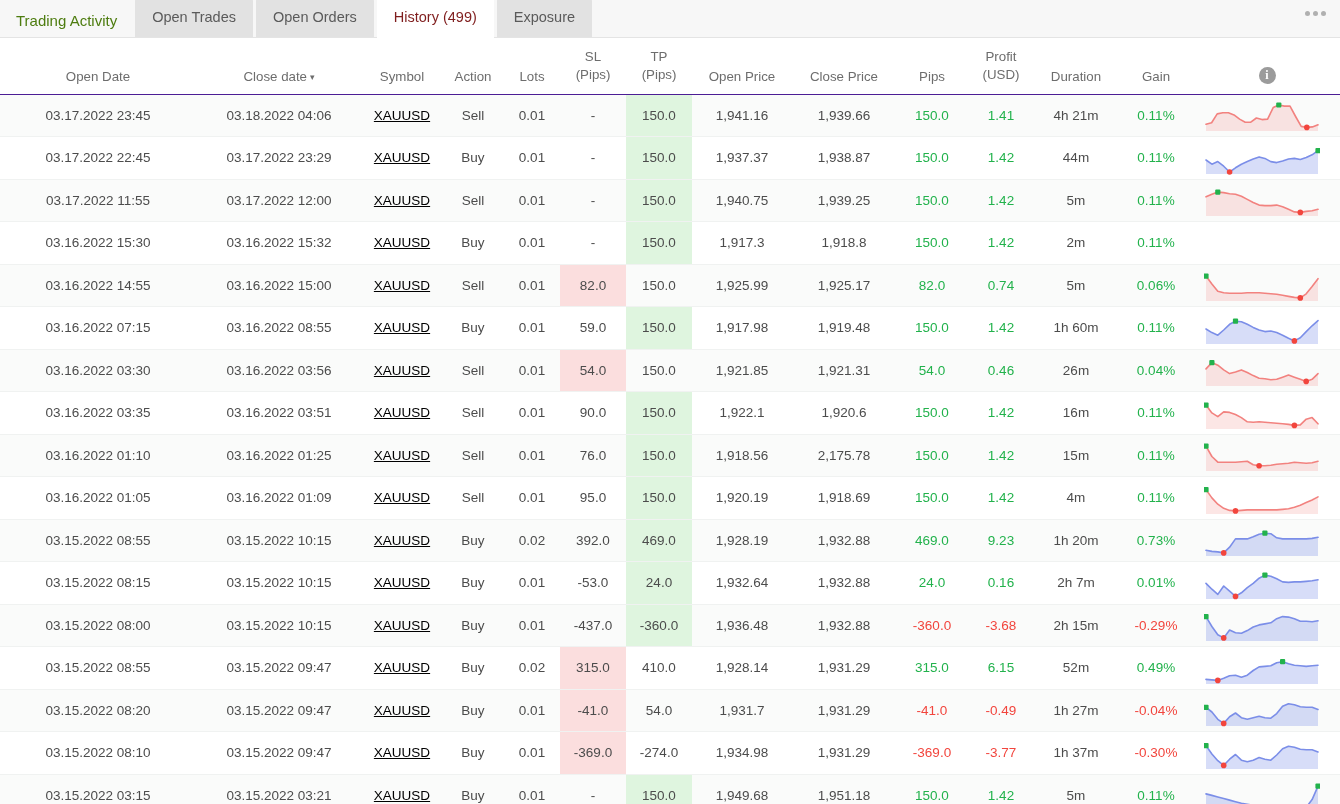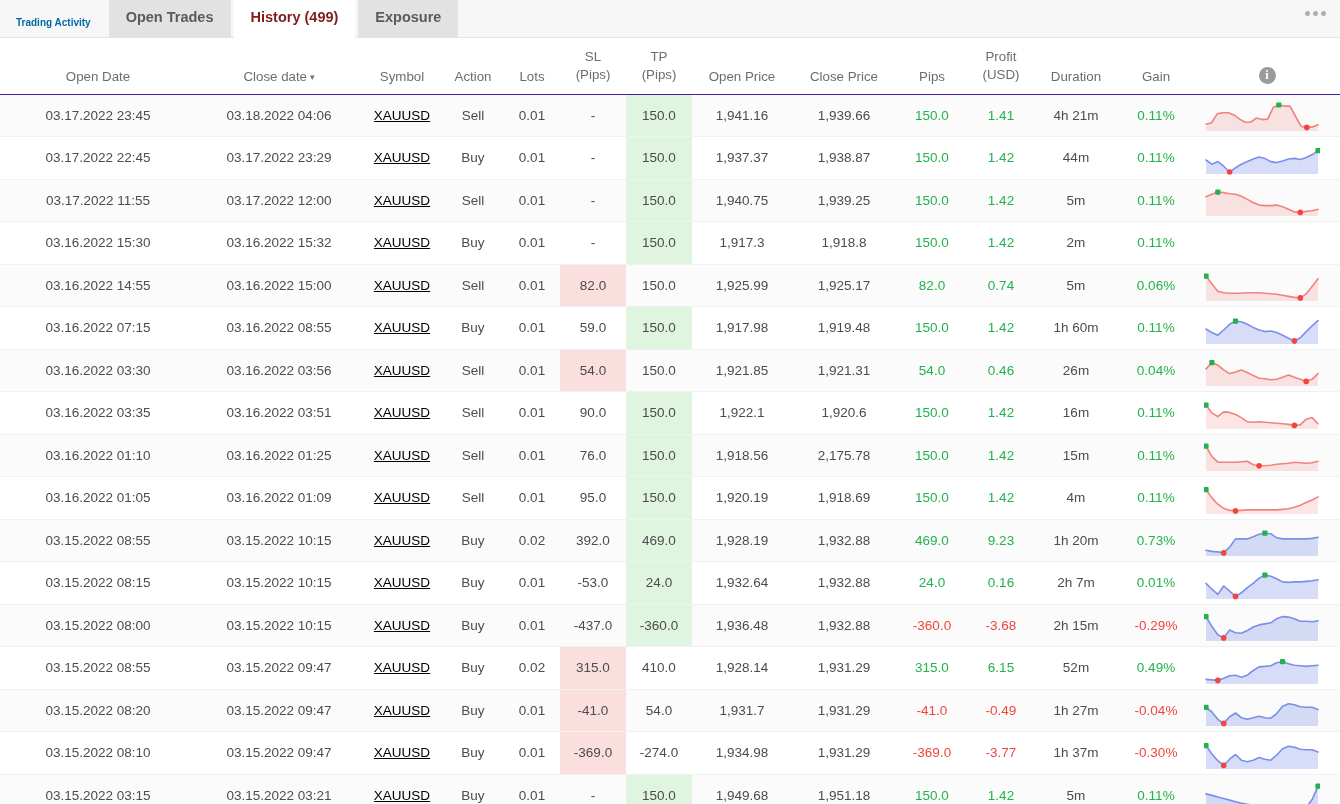--- a/index.html
+++ b/index.html
@@ -22,23 +22,23 @@
     position: relative;
     height: 38px;
     background: #f7f7f7;
     border-bottom: 1px solid #e4e4e4;
     display: flex;
     align-items: flex-end;
     padding: 0 0 0 0;
     box-sizing: border-box;
   }
   .section-title {
-    font-size: 10px;
-    font-weight: bold;
-    color: #0369a1;
+    font-size: 15px;
+    font-weight: normal;
+    color: #4d7c0f;
     padding: 0 18px 9px 16px;
     line-height: 1;
     white-space: nowrap;
   }
   .tab {
     font-size: 14.5px;
     color: #5a5a5a;
     background: #e2e2e2;
     padding: 9px 17px 10px 17px;
     line-height: 1.3;
@@ -169,23 +169,26 @@
   col.c-profit { width: 66px;  }
   col.c-dur    { width: 84px;  }
   col.c-gain   { width: 76px;  }
   col.c-chart  { width: 146px; }
 </style>
 </head>
 <body>
 
 <div class="tabbar">
   <div class="section-title">Trading Activity</div>
-  <div id="tabs-host" style="display:flex; align-items:flex-end;font-weight:bold;">
+  <div id="tabs-host" style="display:flex; align-items:flex-end;">
       <div class="tab">
         <span>Open Trades</span>
+      </div>
+      <div class="tab">
+        <span>Open Orders</span>
       </div>
       <div class="tab active">
         <span>History (499)</span>
       </div>
       <div class="tab">
         <span>Exposure</span>
       </div>
     </div>
   <div class="kebab">
     <i></i>

